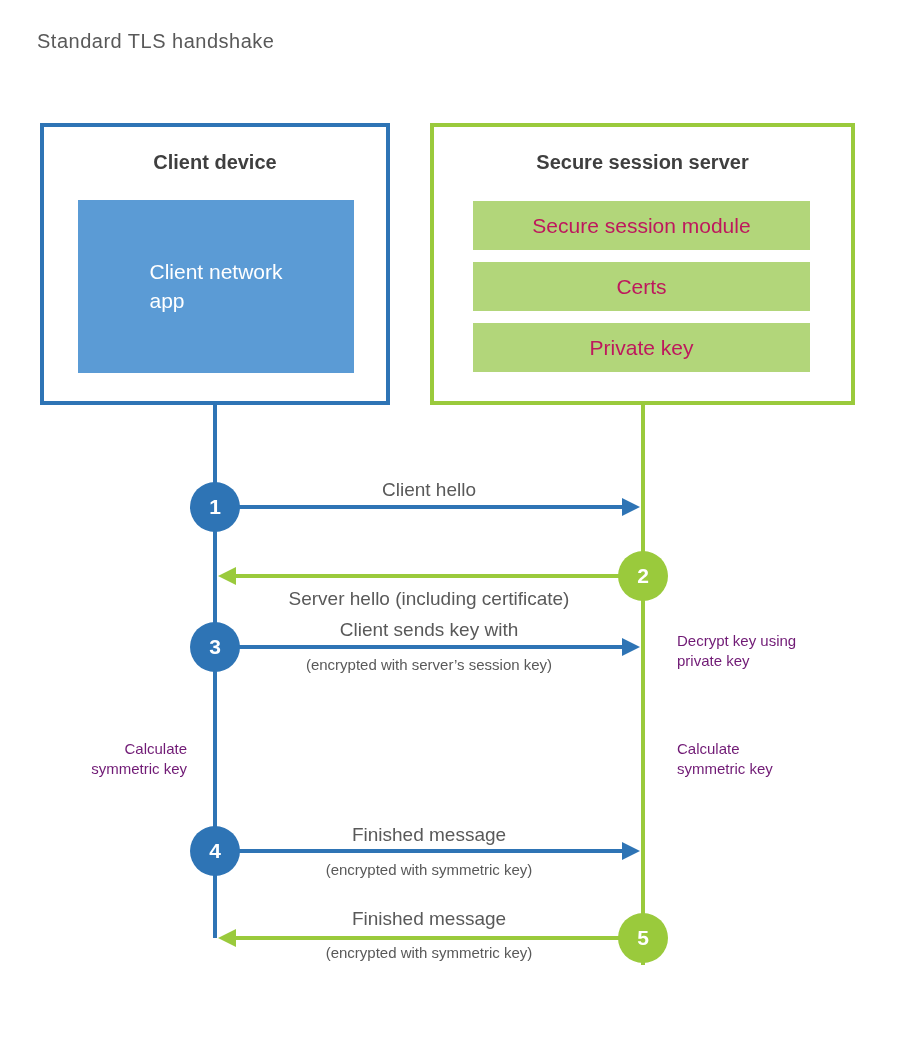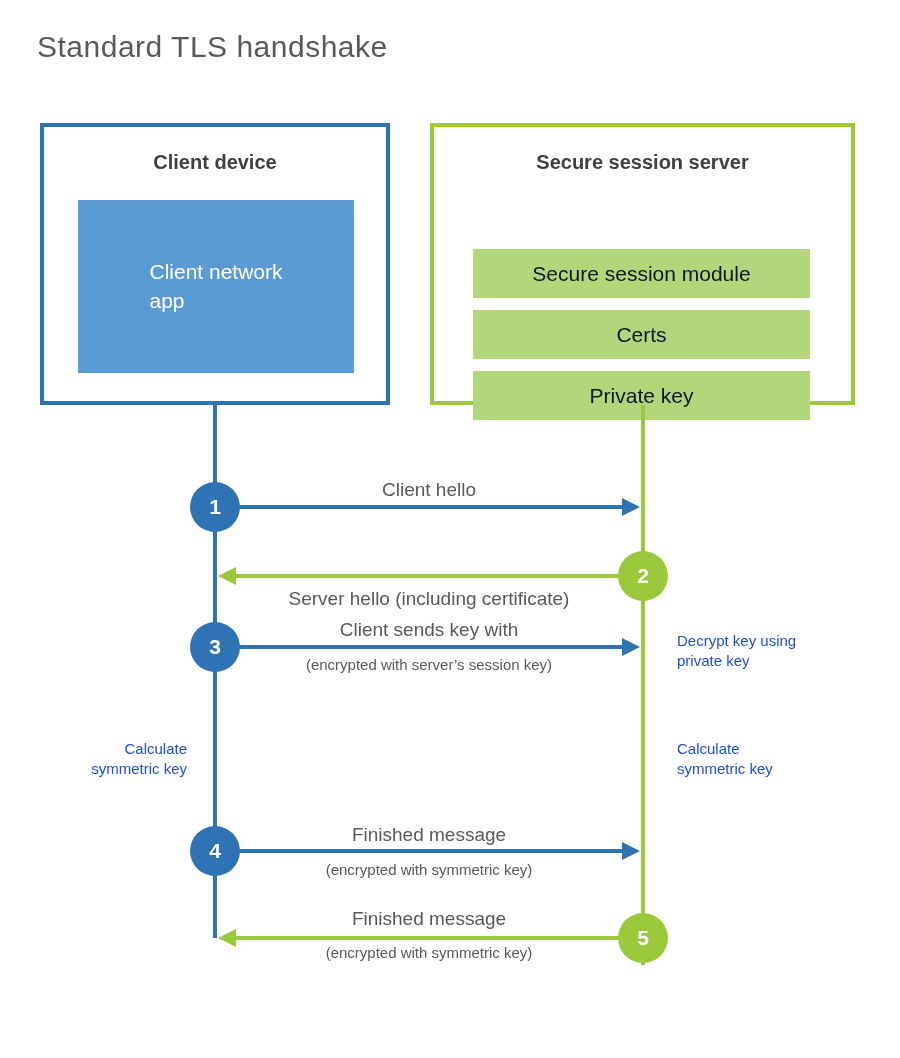--- a/index.html
+++ b/index.html
@@ -1,40 +1,40 @@
 <!DOCTYPE html>
 <html><head>
 <meta charset="utf-8">
 <style>
   html,body{margin:0;padding:0;background:#ffffff;}
   .canvas{
     position:relative;width:900px;height:1058px;background:#ffffff;overflow:hidden;
     font-family:"Liberation Sans","DejaVu Sans",sans-serif;
   }
   .page-title{
-    position:absolute;left:37px;top:30px;font-size:30px;font-weight:300;
+    position:absolute;left:37px;top:30px;font-size:20px;font-weight:300;
     color:#595959;letter-spacing:.5px;
   }
   
   .entity-box{position:absolute;top:123px;height:282px;background:#fff;box-sizing:border-box;}
   .client-box{left:40px;width:350px;border:4px solid #2e74b5;}
   .server-box{left:430px;width:425px;border:4px solid #9aca3c;}
   .entity-title{
     position:absolute;top:24px;left:0;right:0;text-align:center;
     font-size:20px;font-weight:bold;color:#3f3f3f;
   }
   .client-app{
     position:absolute;left:34px;top:73px;width:276px;height:173px;background:#5b9bd5;
     display:flex;align-items:center;justify-content:center;text-align:left;
     color:#ffffff;font-size:21px;white-space:pre-line;line-height:1.35;
   }
   .server-bar{
     position:absolute;left:39px;width:337px;height:49px;background:#b2d67a;
     display:flex;align-items:center;justify-content:center;
-    color:#0f172a;font-size:21px;margin-top:48px;
+    color:#be185d;font-size:21px;
   }
   .bar-0{top:74px;} .bar-1{top:135px;} .bar-2{top:196px;}
   
   .lifeline{position:absolute;width:4px;top:405px;}
   .lifeline-client{left:213px;height:533px;background:#2e74b5;}
   .lifeline-server{left:641px;height:560px;background:#9aca3c;}
   
   .msg-line{position:absolute;height:4px;}
   .msg-line.blue{background:#2e74b5;}
   .msg-line.green{background:#9aca3c;}
@@ -52,21 +52,21 @@
   
   .msg-label{
     position:absolute;left:219px;width:420px;text-align:center;
     font-size:19px;color:#595959;
   }
   .msg-sub{
     position:absolute;left:219px;width:420px;text-align:center;
     font-size:15px;color:#595959;
   }
   .side-note{
-    position:absolute;font-size:15px;color:#1d4ed8;line-height:20px;white-space:pre-line;
+    position:absolute;font-size:15px;color:#701a75;line-height:20px;white-space:pre-line;
   }
 </style>
 </head>
 <body>
 
 <div class="canvas">
 
   <div class="page-title">Standard TLS handshake</div>
 
   <div class="entity-box client-box">

